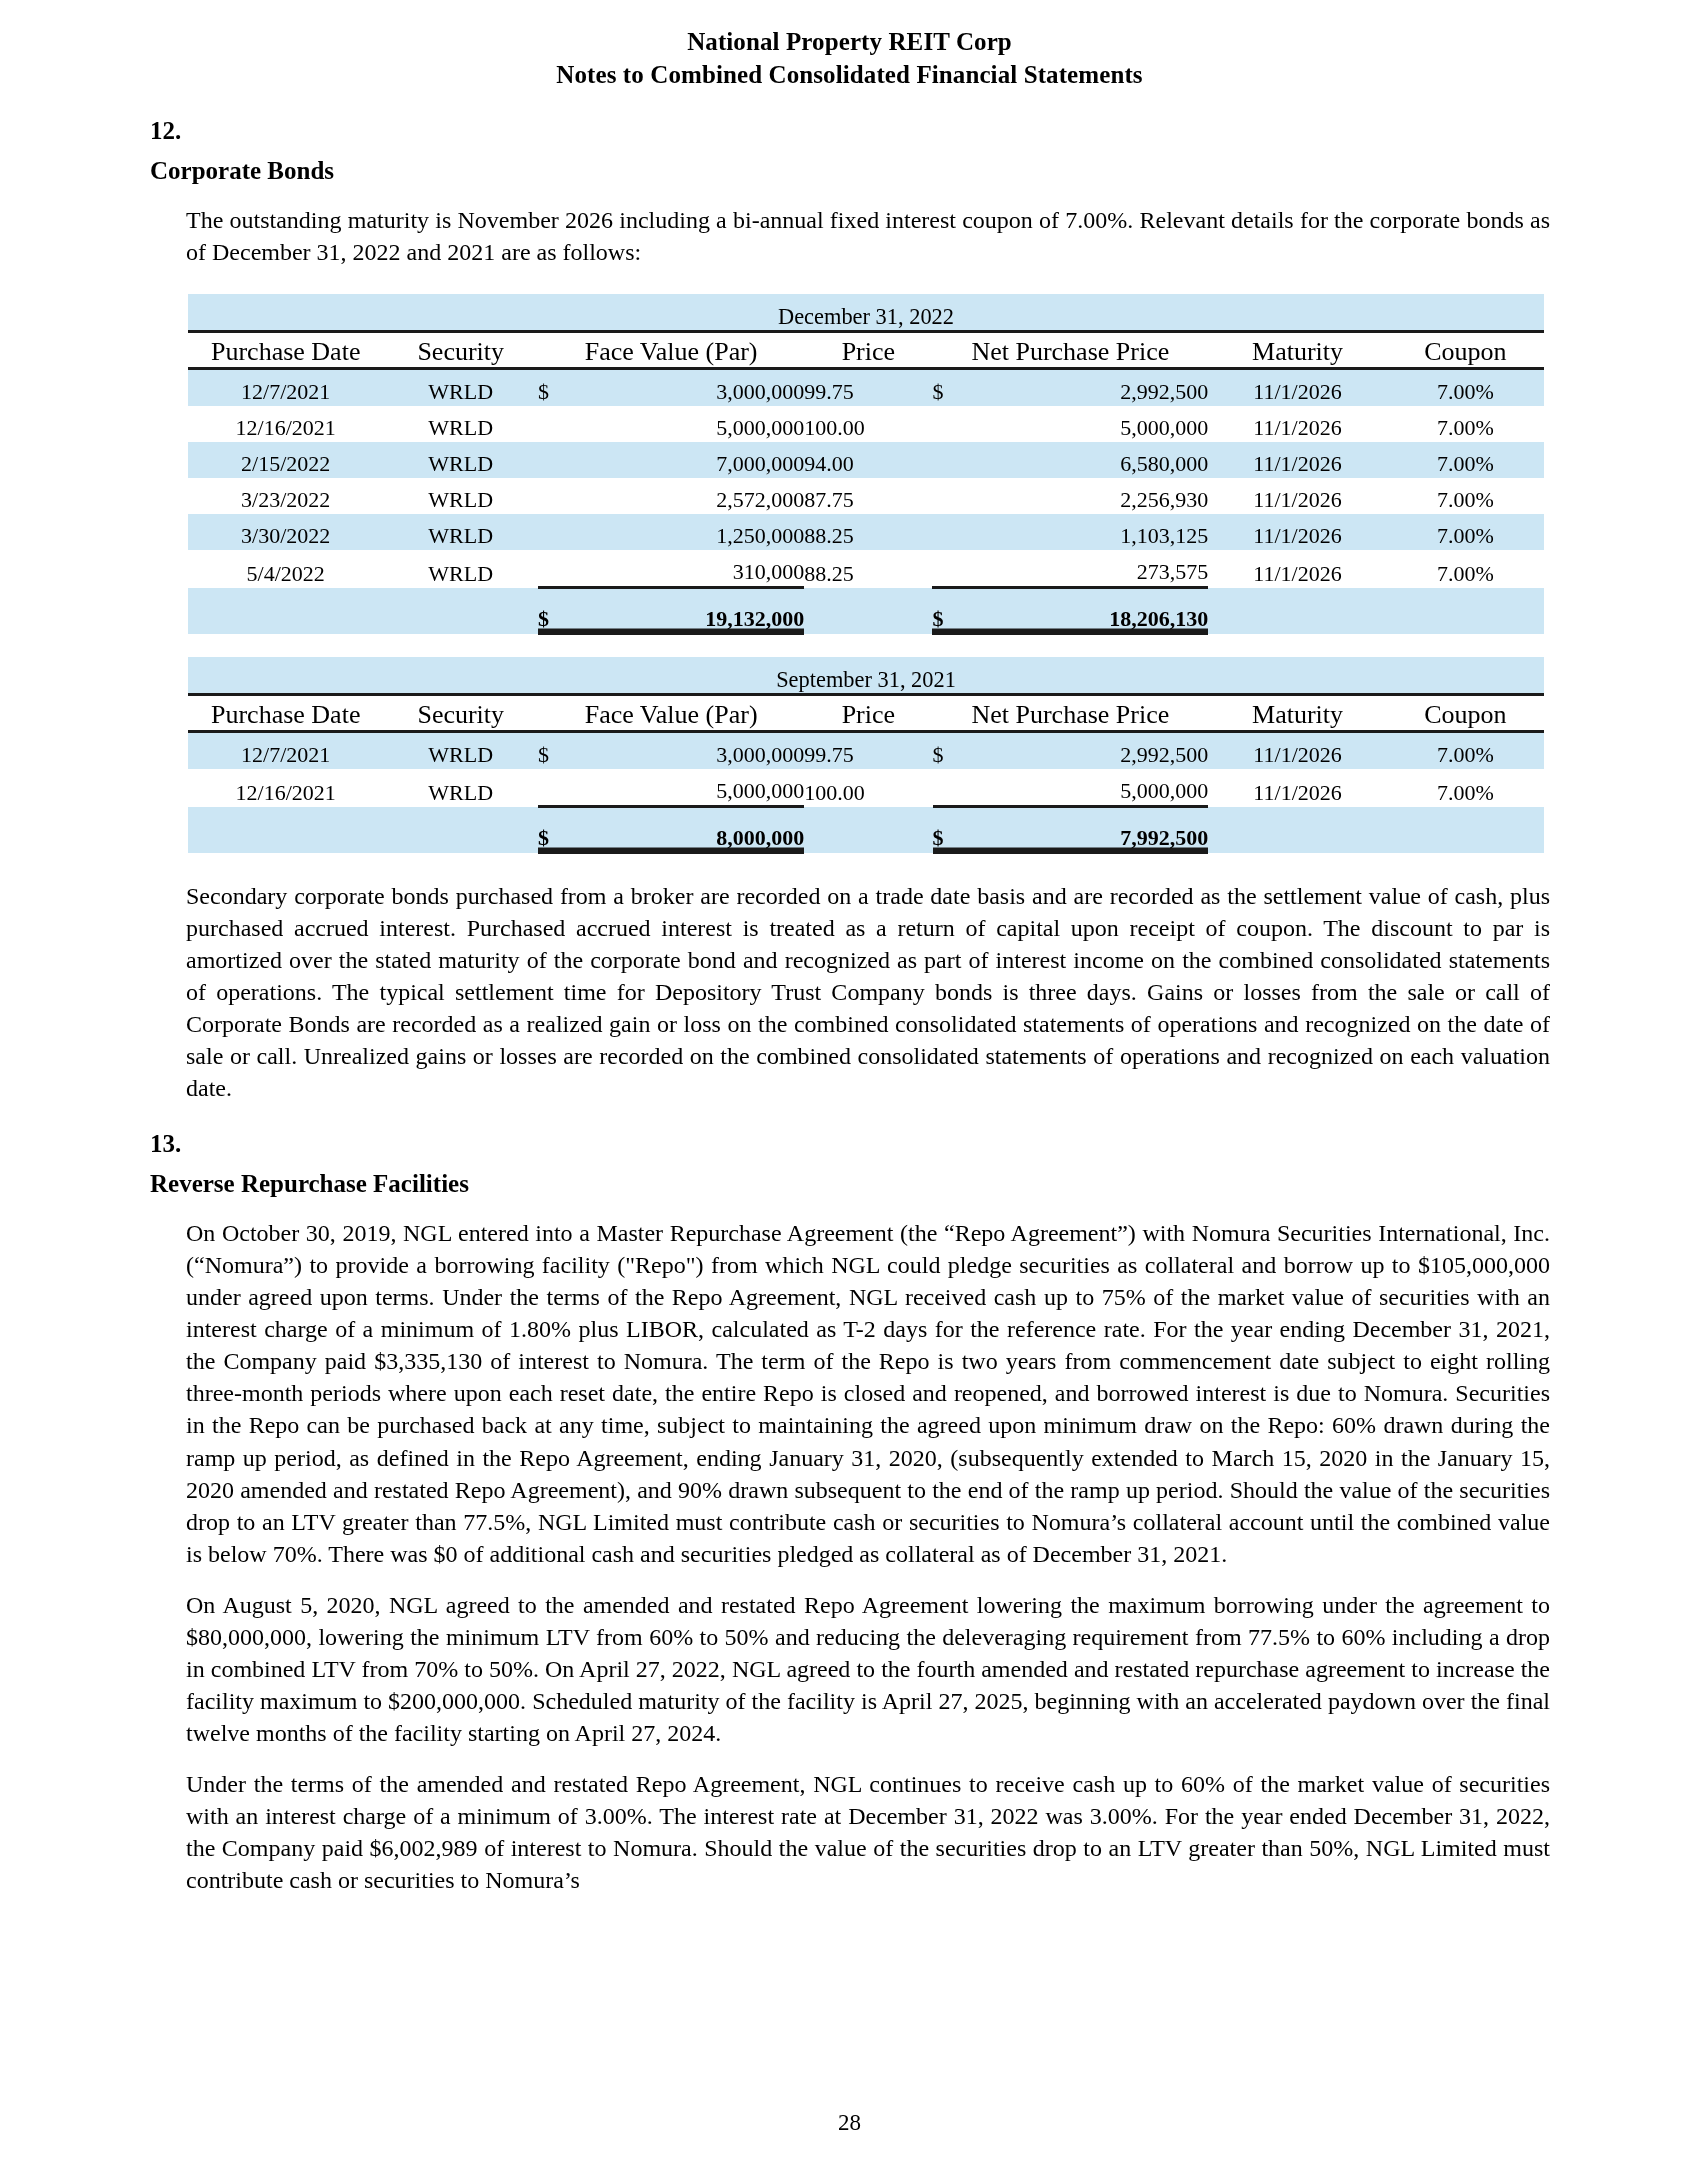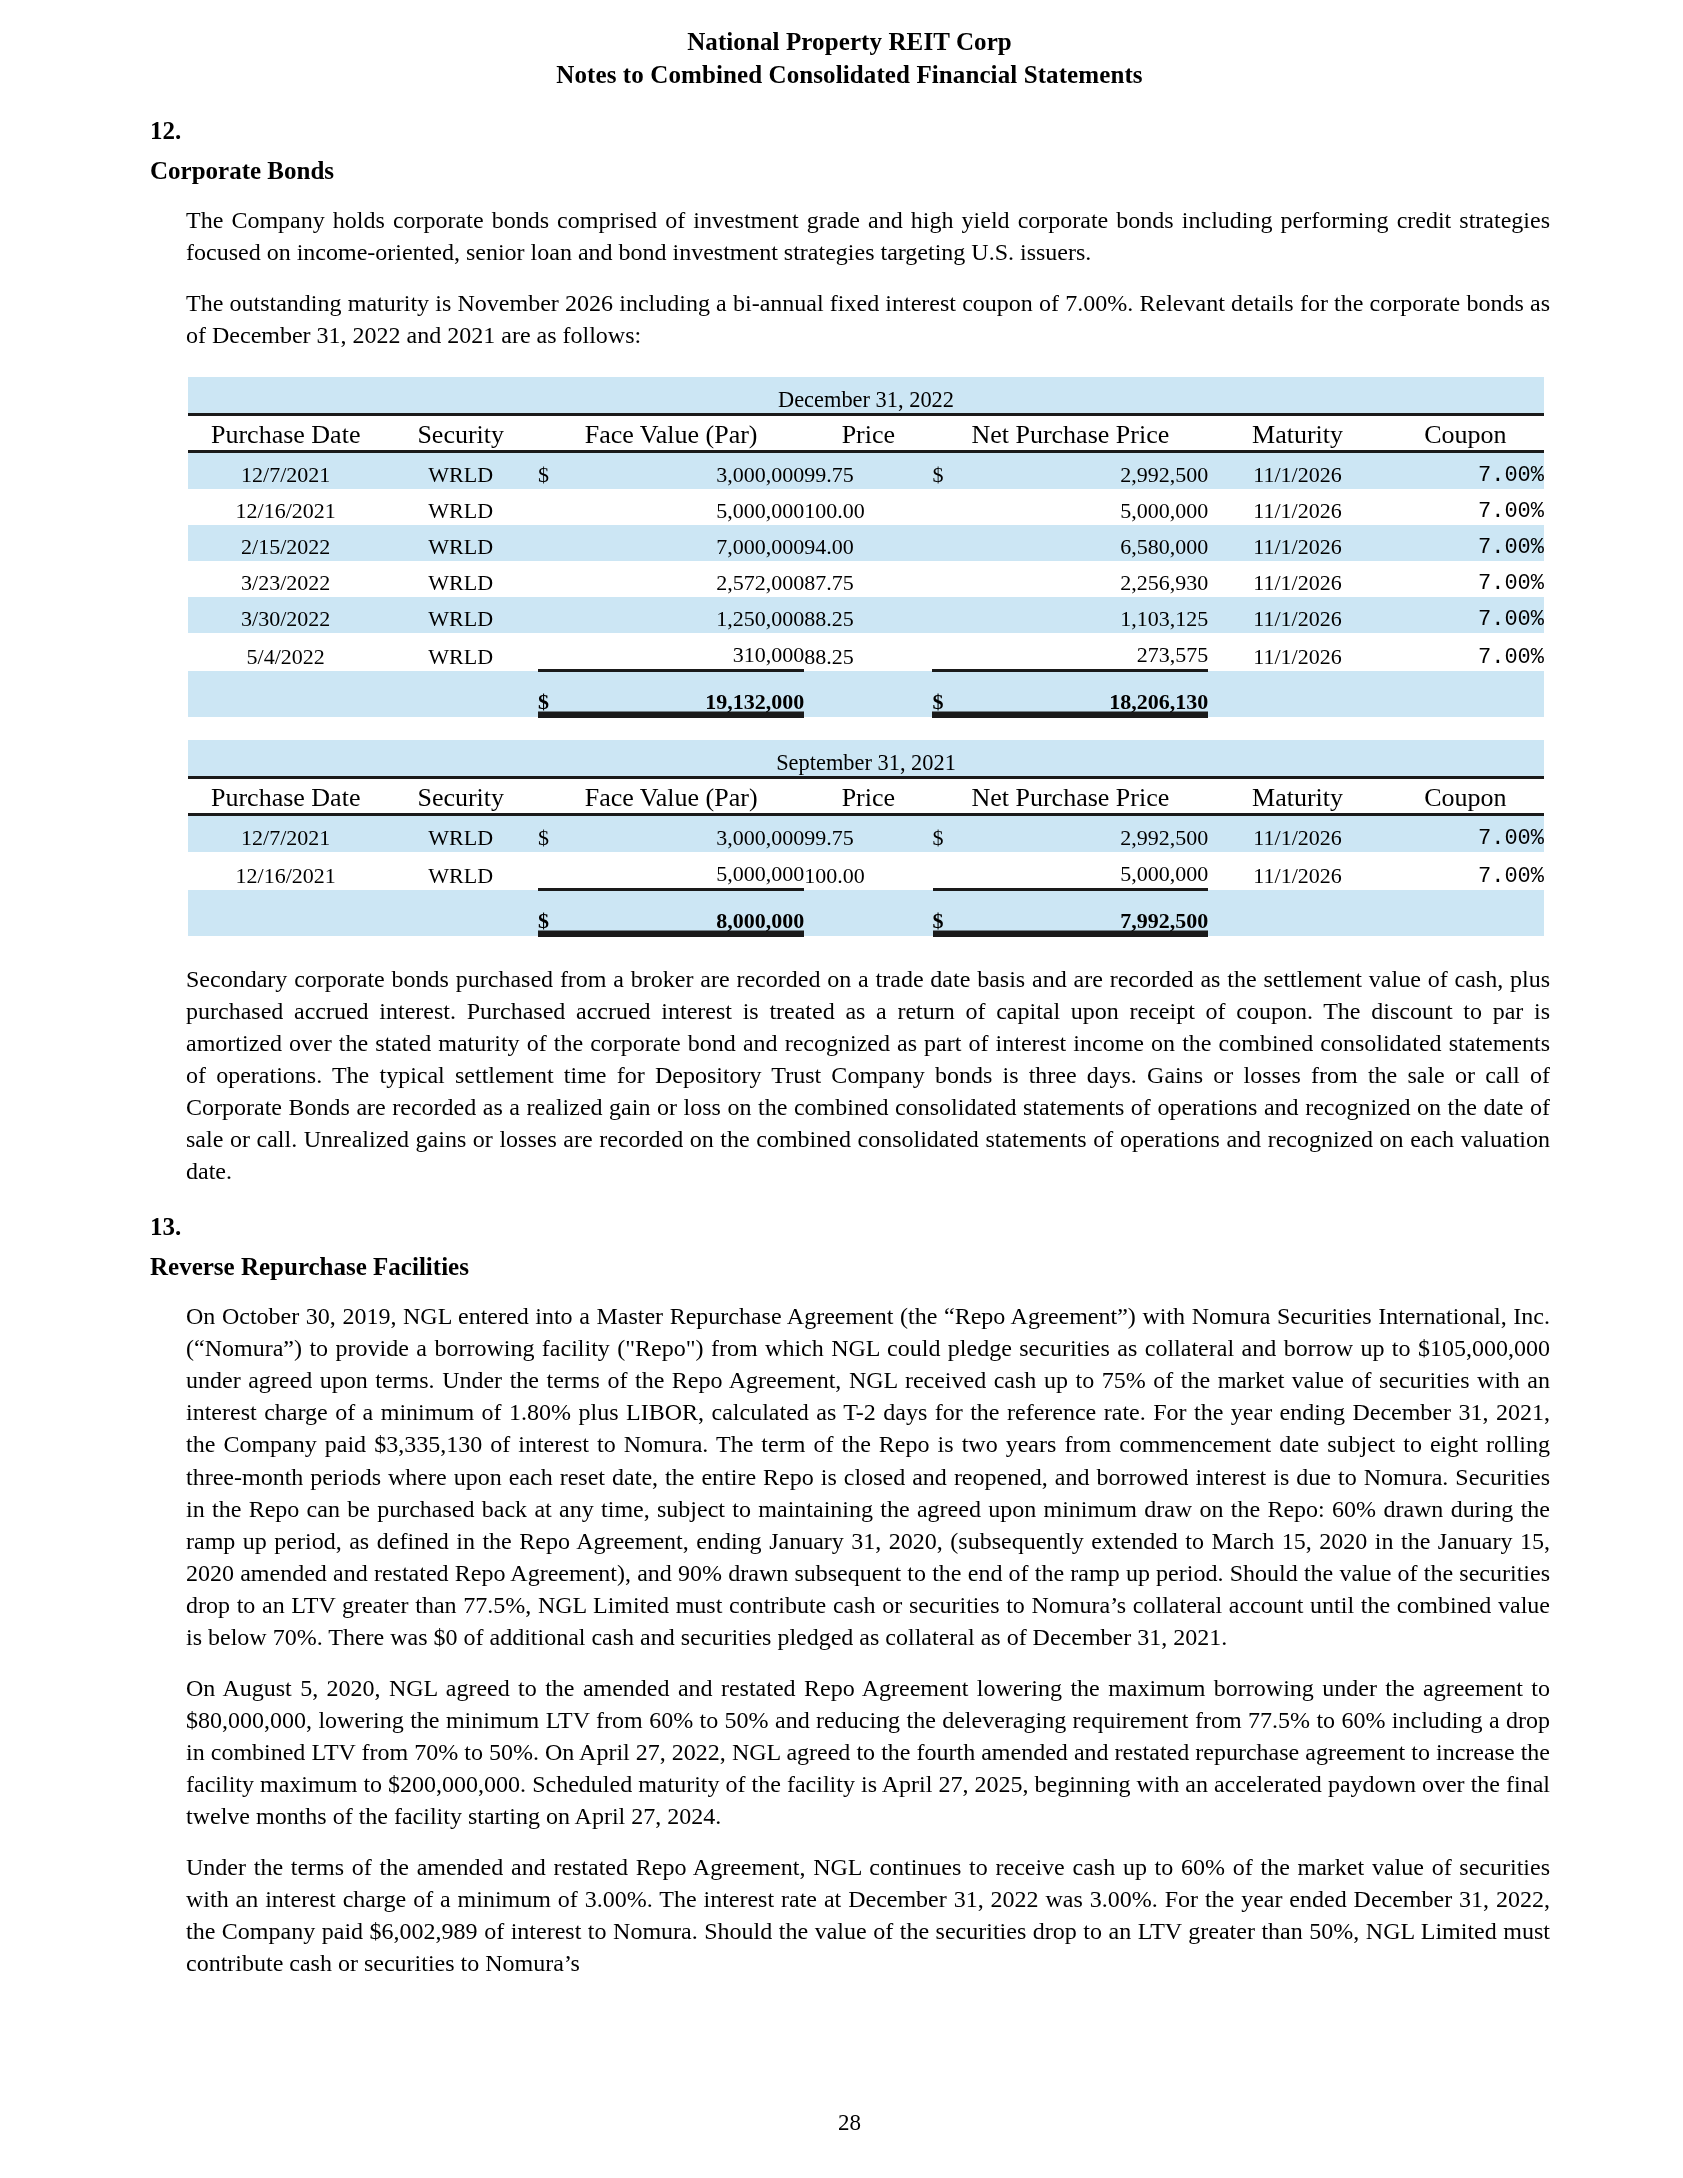--- a/index.html
+++ b/index.html
@@ -100,21 +100,21 @@
     padding-bottom: 1px;
   }
   td.c-date   { text-align: center; width: 163px; }
   td.c-sec    { text-align: center; width: 129px; }
   td.c-cur    { text-align: left;   width: 38px; padding-left: 6px; }
   td.c-face   { text-align: right;  width: 184px; padding-right: 6px; }
   td.c-price  { text-align: left;   width: 107px; padding-left: 9px; }
   td.c-cur2   { text-align: left;   width: 42px; padding-left: 10px; }
   td.c-npp    { text-align: right;  width: 188px; padding-right: 8px; }
   td.c-mat    { text-align: center; width: 149px; }
-  td.c-coup   { text-align: right;  width: 131px; padding-right: 34px; font-family: Liberation Mono, monospace; }
+  td.c-coup   { text-align: center;  width: 131px; padding-right: 34px; }
 
   th.h-date   { width: 163px; }
   th.h-sec    { width: 129px; }
   th.h-face   { width: 222px; }
   th.h-price  { width: 107px; }
   th.h-npp    { width: 230px; }
   th.h-mat    { width: 149px; }
   th.h-coup   { width: 131px; padding-right: 14px; }
 
   tr.total td {
@@ -148,21 +148,20 @@
   <div class="doc-header">
     <div>National Property REIT Corp</div>
     <div>Notes to Combined Consolidated Financial Statements</div>
   </div>
 
   <div class="section-heading">
     <span class="section-num">12.</span>
     <span class="section-title">Corporate Bonds</span>
   </div>
 
-  <p class="para">The Company holds corporate bonds comprised of investment grade and high yield corporate bonds including performing credit strategies focused on income-oriented, senior loan and bond investment strategies targeting U.S. issuers.</p>
   <p class="para">The outstanding maturity is November 2026 including a bi-annual fixed interest coupon of 7.00%. Relevant details for the corporate bonds as of December 31, 2022 and 2021 are as follows:</p>
 
   <div class="table-wrap">
     <table class="fin">
       <colgroup>
         <col style="width:163px">
           <col style="width:129px">
           <col style="width:38px">
           <col style="width:184px">
         <col style="width:107px">

